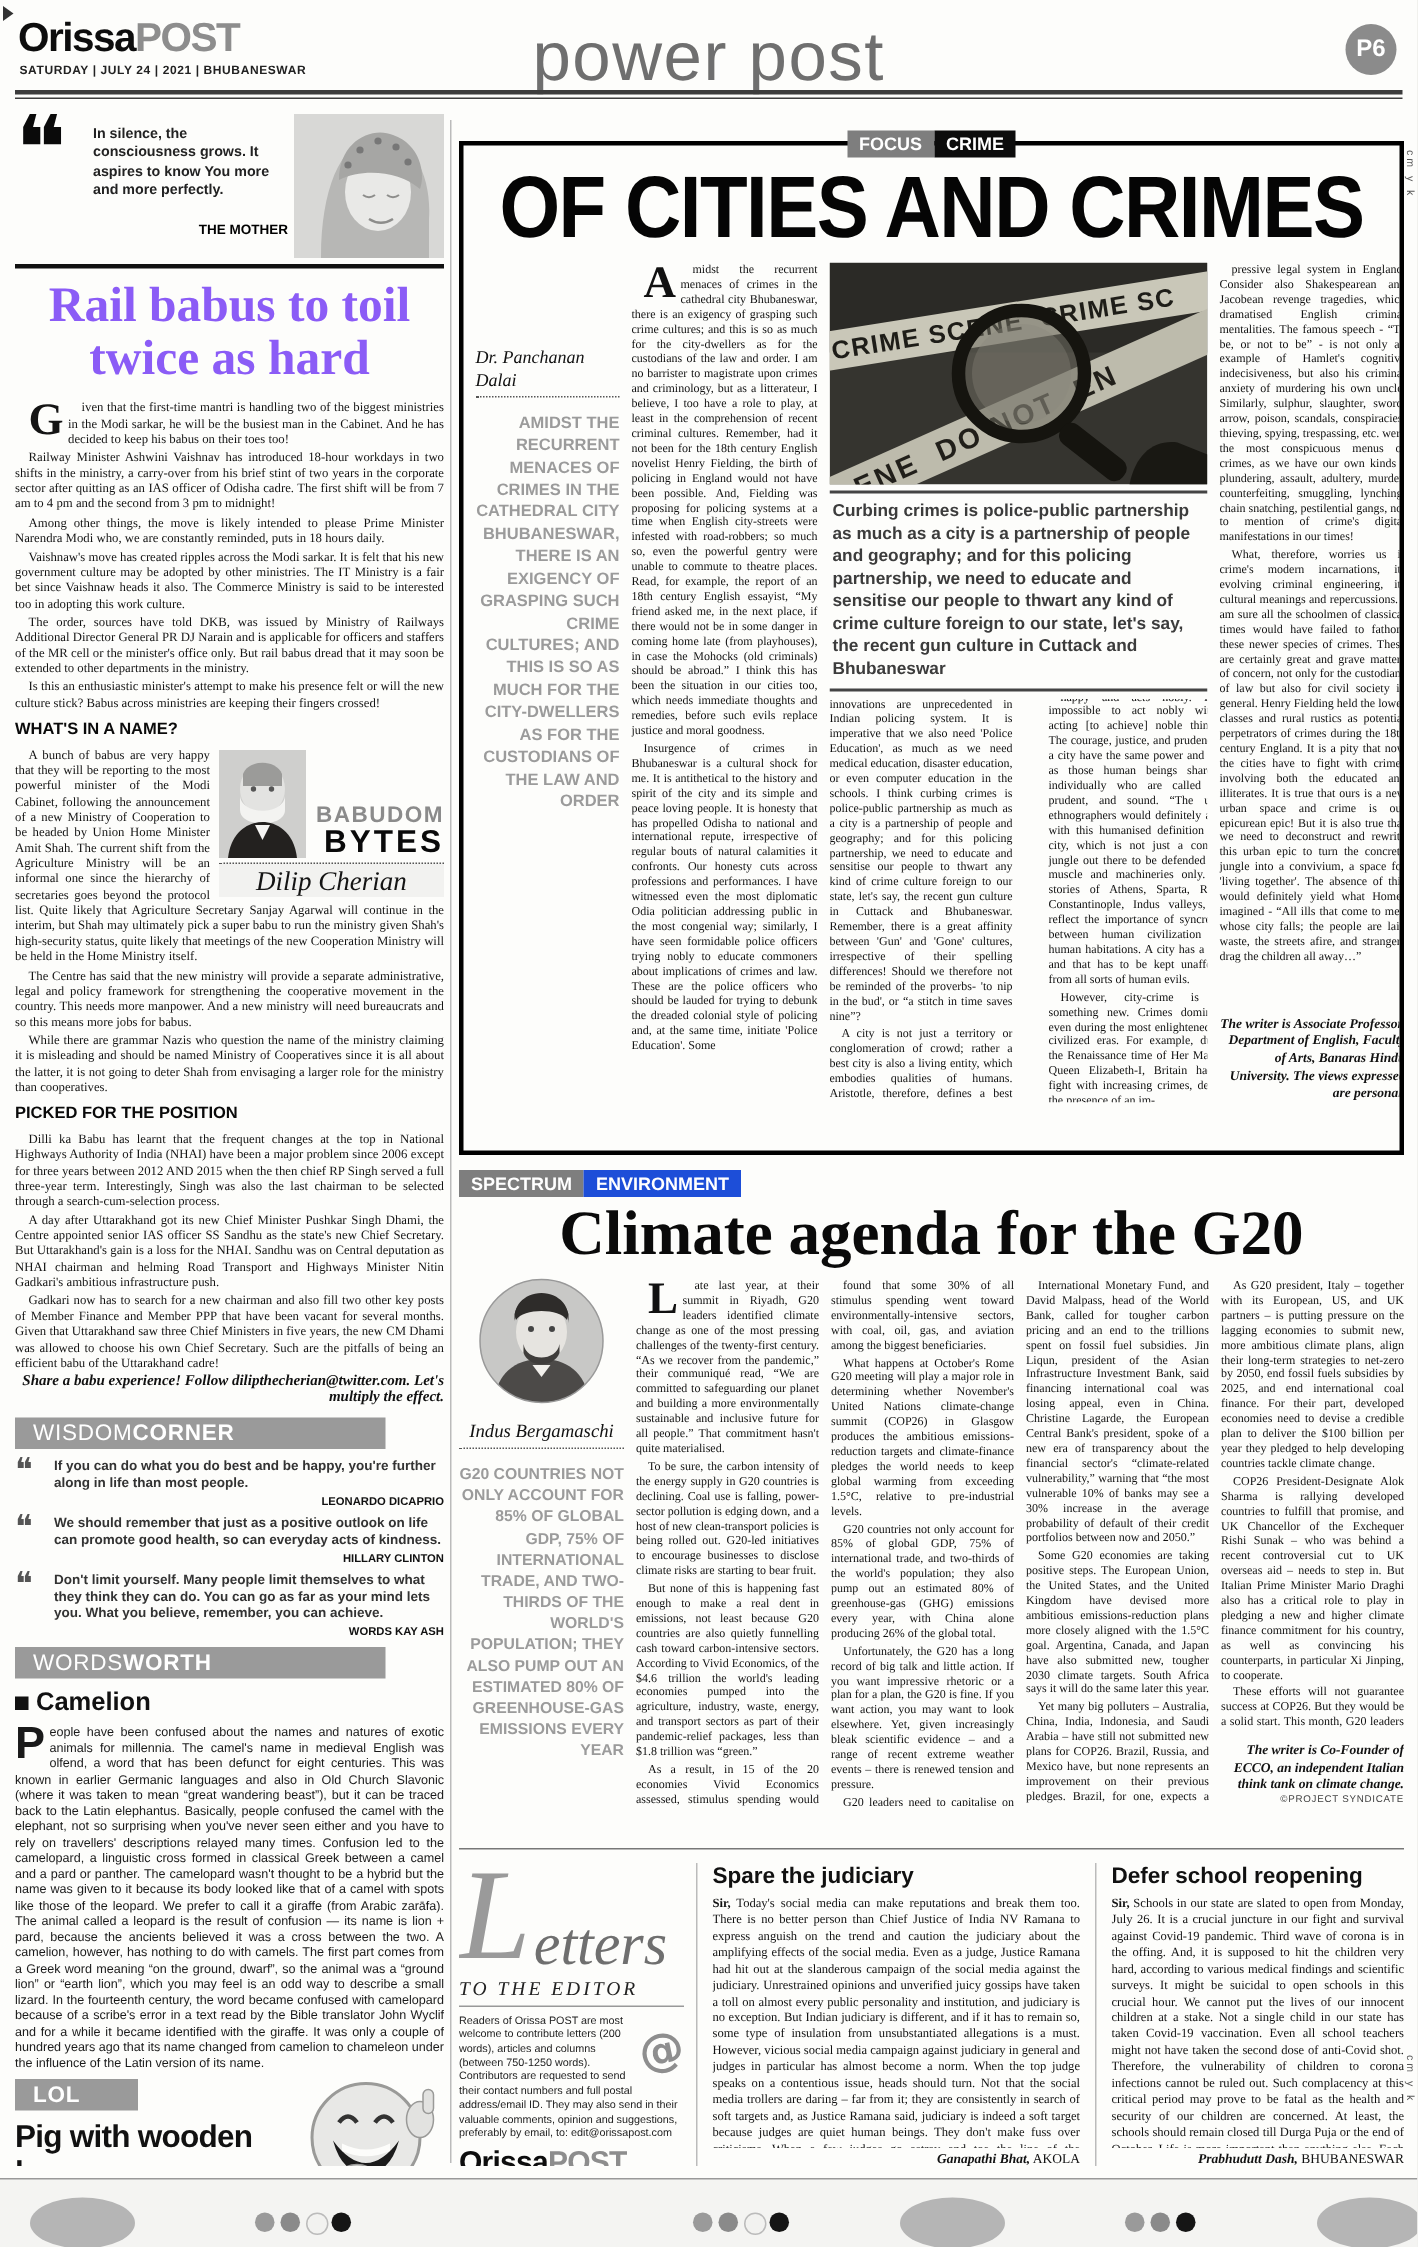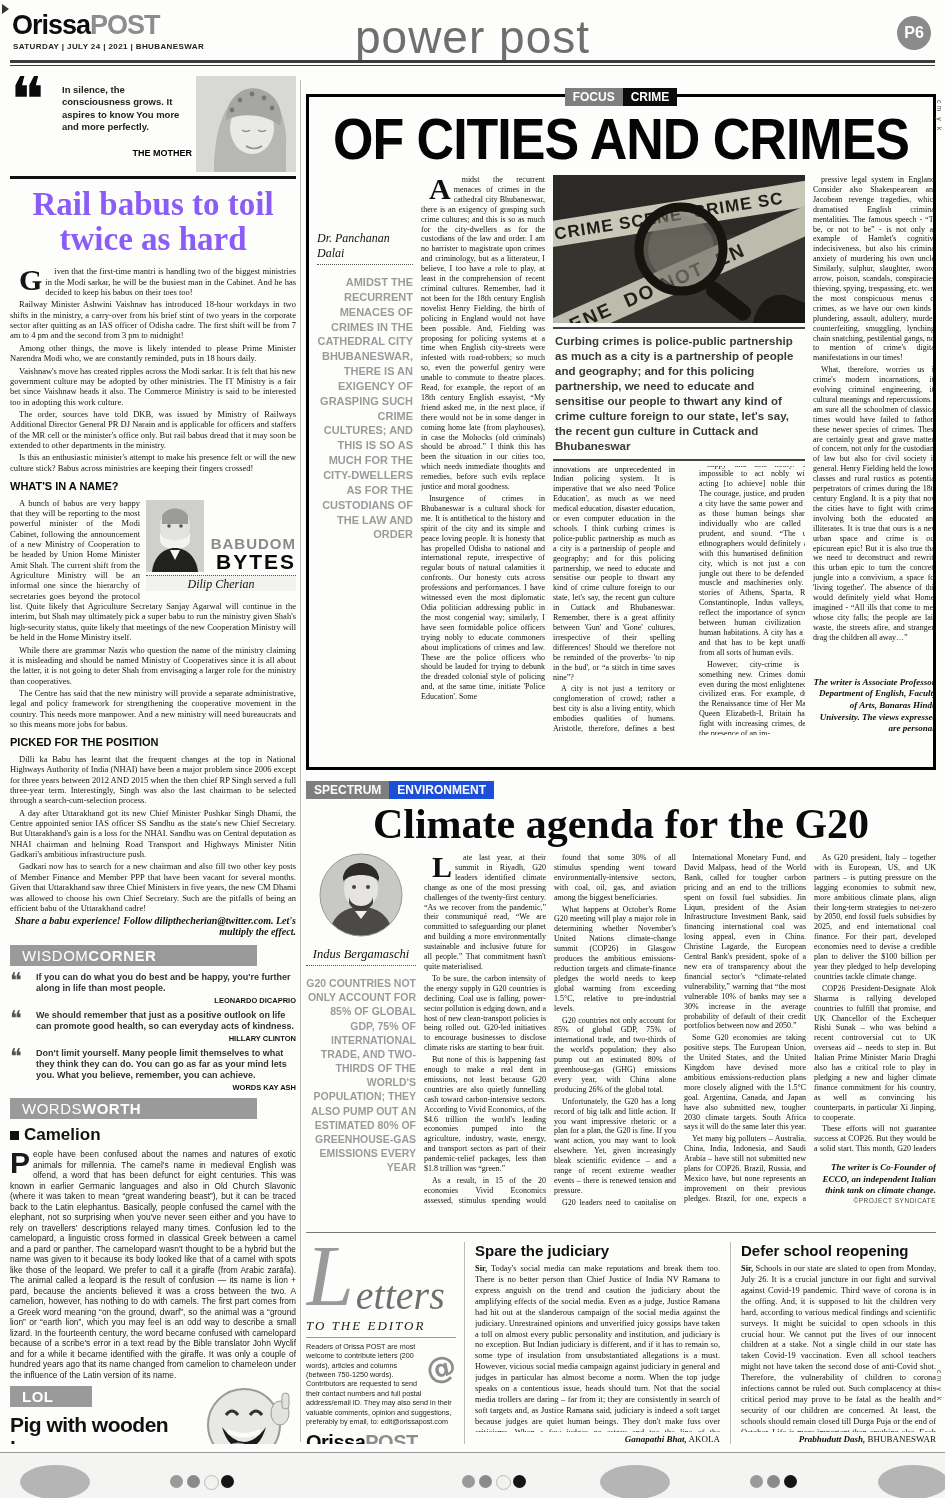--- a/index.html
+++ b/index.html
@@ -27,21 +27,21 @@
   .rail-head{margin:8px 0 10px;text-align:center;font-family:"Liberation Serif",serif;font-weight:bold;font-size:33px;line-height:1.05;color:#8b5cf6;}
   .body-s{font-size:8.5px;line-height:1.22;text-align:justify;color:#141414;}
   .body-s p{margin:0 0 2px;text-indent:9px;}
   .lead{margin:0 0 2px;}
   .dropcap{float:left;font-family:"Liberation Serif",serif;font-weight:bold;font-size:30px;line-height:.78;padding:2px 3px 0 0;}
   .subhead{font-family:"Liberation Sans",sans-serif;font-weight:bold;font-size:11px;margin:7px 0 4px;color:#0a0a0a;}
   .babudom-float{float:right;width:150px;margin:2px 0 2px 6px;}
   .babudom-float .row{display:flex;align-items:flex-end;}
   .bb-kicker{font-family:"Liberation Sans",sans-serif;font-weight:bold;font-size:15px;color:#8b8b8b;letter-spacing:1px;line-height:1;}
   .bb-title{font-family:"Liberation Sans",sans-serif;font-weight:bold;font-size:21px;color:#0a0a0a;letter-spacing:2px;line-height:1;}
-  .bb-author{font-family:"Liberation Serif",serif;font-style:italic;font-size:12px;border-top:1px dotted #555;margin-top:3px;padding-top:1px;text-align:center;background:#f2f2f0;}
+  .bb-author{font-family:"Liberation Serif",serif;font-style:italic;font-size:18px;border-top:1px dotted #555;margin-top:3px;padding-top:1px;text-align:center;background:#f2f2f0;}
   .tagline{font-family:"Liberation Serif",serif;font-style:italic;font-weight:bold;font-size:10px;text-align:right;margin:2px 0 8px;}
   .banner{position:relative;height:21px;background:#9a9a9a;margin:6px 0 6px;display:flex;align-items:center;padding-left:12px;width:235px;}
   .banner:before{content:"";position:absolute;left:-10px;top:-2px;width:8px;height:25px;background:#111;}
   .banner .w1{font-family:"Liberation Sans",sans-serif;font-size:15px;color:#fff;letter-spacing:.5px;}
   .banner .w2{font-family:"Liberation Sans",sans-serif;font-weight:bold;font-size:15px;color:#fff;letter-spacing:.5px;}
   .banner.small{width:70px;}
   .wisdom-q{display:flex;margin:0 0 5px;}
   .wisdom-q .qg{font-family:"DejaVu Serif",serif;font-size:22px;line-height:.8;color:#555;width:26px;flex:none;}
   .wisdom-q .qt{font-family:"Liberation Sans",sans-serif;font-weight:bold;font-size:9px;color:#333;line-height:1.25;}
   .wisdom-q .qa{display:block;text-align:right;font-size:7.5px;color:#111;margin-top:1px;}
@@ -187,22 +187,22 @@
           </svg>
           <div style="flex:1;text-align:right;">
             <div class="bb-kicker">BABUDOM</div>
             <div class="bb-title">BYTES</div>
           </div>
         </div>
         <div class="bb-author">Dilip Cherian</div>
       </div>
       <p class="lead">A bunch of babus are very happy that they will be reporting to the most powerful minister of the Modi Cabinet, following the announcement of a new Ministry of Cooperation to be headed by Union Home Minister Amit Shah. The current shift from the Agriculture Ministry will be an informal one since the hierarchy of secretaries goes beyond the protocol list. Quite likely that Agriculture Secretary Sanjay Agarwal will continue in the interim, but Shah may ultimately pick a super babu to run the ministry given Shah's high-security status, quite likely that meetings of the new Cooperation Ministry will be held in the Home Ministry itself.</p>
       <div>
+          <p>The Centre has said that the new ministry will provide a separate administrative, legal and policy framework for strengthening the cooperative movement in the country. This needs more manpower. And a new ministry will need bureaucrats and so this means more jobs for babus.</p>
           <p>While there are grammar Nazis who question the name of the ministry claiming it is misleading and should be named Ministry of Cooperatives since it is all about the latter, it is not going to deter Shah from envisaging a larger role for the ministry than cooperatives.</p>
-          <p>The Centre has said that the new ministry will provide a separate administrative, legal and policy framework for strengthening the cooperative movement in the country. This needs more manpower. And a new ministry will need bureaucrats and so this means more jobs for babus.</p>
         </div>
 
       <div class="subhead">PICKED FOR THE POSITION</div>
       <div>
           <p>Dilli ka Babu has learnt that the frequent changes at the top in National Highways Authority of India (NHAI) have been a major problem since 2006 except for three years between 2012 AND 2015 when the then chief RP Singh served a full three-year term. Interestingly, Singh was also the last chairman to be selected through a search-cum-selection process.</p>
           <p>A day after Uttarakhand got its new Chief Minister Pushkar Singh Dhami, the Centre appointed senior IAS officer SS Sandhu as the state's new Chief Secretary. But Uttarakhand's gain is a loss for the NHAI. Sandhu was on Central deputation as NHAI chairman and helming Road Transport and Highways Minister Nitin Gadkari's ambitious infrastructure push.</p>
           <p>Gadkari now has to search for a new chairman and also fill two other key posts of Member Finance and Member PPP that have been vacant for several months. Given that Uttarakhand saw three Chief Ministers in five years, the new CM Dhami was allowed to choose his own Chief Secretary. Such are the pitfalls of being an efficient babu of the Uttarakhand cadre!</p>
         </div>
     </div>
 

